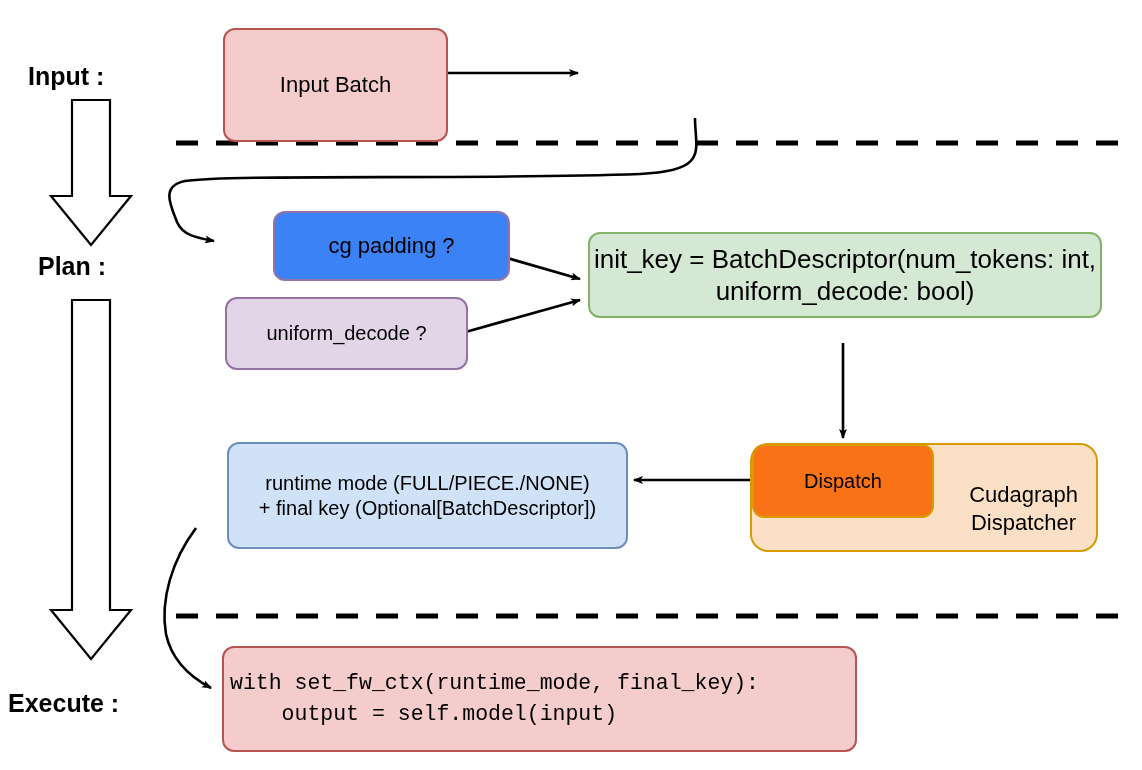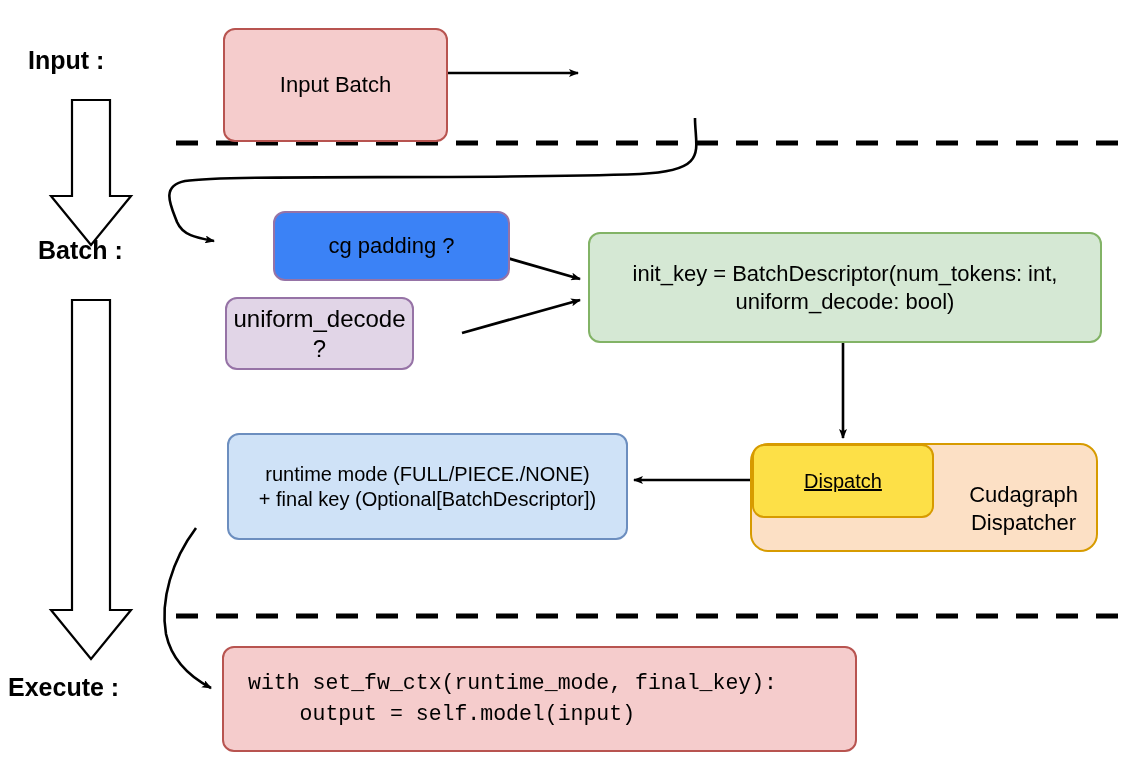--- a/index.html
+++ b/index.html
@@ -17,20 +17,21 @@
     overflow: hidden;
   }
   .stage-label {
     position: absolute;
     font-family: "Liberation Sans", sans-serif;
     font-weight: bold;
     font-size: 25px;
     color: #000000;
     white-space: nowrap;
     line-height: 1;
+    margin-top: 16px;
   }
   .node {
     position: absolute;
     box-sizing: border-box;
     display: flex;
     align-items: center;
     justify-content: center;
     text-align: center;
     border-style: solid;
     border-width: 2px;
@@ -56,64 +57,63 @@
     font-size: 22px;
   }
   .n-cg-padding {
     left: 225px; top: 211px; width: 237px; height: 70px;
     background: #3b82f6;
     border-color: #9673a6;
     font-size: 22px;
     margin-left: 48px;
   }
   .n-uniform-decode {
-    left: 225px; top: 297px; width: 189px; height: 73px;
+    left: 225px; top: 297px; width: 243px; height: 73px;
     background: #e1d5e7;
     border-color: #9673a6;
-    font-size: 24px;
+    font-size: 20px;
   }
   .n-init-key {
-    left: 588px; top: 232px; width: 514px; height: 111px;
+    left: 588px; top: 232px; width: 514px; height: 86px;
     background: #d5e8d4;
     border-color: #82b366;
-    font-size: 22px;
+    font-size: 26px;
     justify-content: center;
   }
   .n-runtime-mode {
-    left: 227px; top: 433px; width: 401px; height: 107px;
+    left: 227px; top: 442px; width: 401px; height: 107px;
     background: #cfe2f7;
     border-color: #6c8ebf;
     font-size: 20px;
     text-align: center;
   }
   .n-cudagraph-dispatcher {
     left: 750px; top: 443px; width: 348px; height: 109px;
     background: #fce0c5;
     border-color: #d79b00;
     font-size: 22px;
     align-items: flex-start;
     justify-content: flex-end;
     padding: 36px 18px 0 0;
     border-radius: 18px;
   }
   .n-dispatch {
     left: 752px; top: 444px; width: 182px; height: 74px;
-    background: #fde047;
+    background: #f97316;
     border-color: #d79b00;
     font-size: 20px;
-    text-decoration: underline;
   }
   .n-code {
     left: 222px; top: 646px; width: 635px; height: 106px;
     background: #f5cccc;
     border-color: #b85450;
     font-family: "Liberation Mono", monospace;
     font-size: 21.5px;
     justify-content: flex-start;
-    padding-left: 24px;
+    padding-left: 6px;
   }
   .n-code .node-label {
     font-family: "Liberation Mono", monospace;
     text-align: left;
     white-space: pre;
     line-height: 1.42;
   }
   svg.overlay {
     position: absolute;
     left: 0; top: 0;
@@ -154,21 +154,21 @@
     <line x1="462" y1="333" x2="580" y2="300" stroke="#000000" stroke-width="2.8" marker-end="url(#arrowhead)"></line>
 
     <line x1="843" y1="343" x2="843" y2="438" stroke="#000000" stroke-width="2.6" marker-end="url(#arrowhead)"></line>
 
     <line x1="750" y1="480" x2="634" y2="480" stroke="#000000" stroke-width="2.6" marker-end="url(#arrowhead)"></line>
 
     <path d="M196,528 C172,560 160,600 166,634 C172,662 192,678 211,688" fill="none" stroke="#000000" stroke-width="2.6" marker-end="url(#arrowhead)"></path>
   </svg>
 
   <div class="stage-label" style="left:28px; top:48px;">Input :</div>
-  <div class="stage-label" style="left:38px; top:238px;">Batch :</div>
+  <div class="stage-label" style="left:38px; top:238px;">Plan :</div>
   <div class="stage-label" style="left:8px; top:675px;">Execute :</div>
 
   <div class="node n-input-batch">
     <span class="node-label">Input Batch</span>
   </div>
 
 
   <div class="node n-cg-padding">
     <span class="node-label">cg padding ?</span>
   </div>

